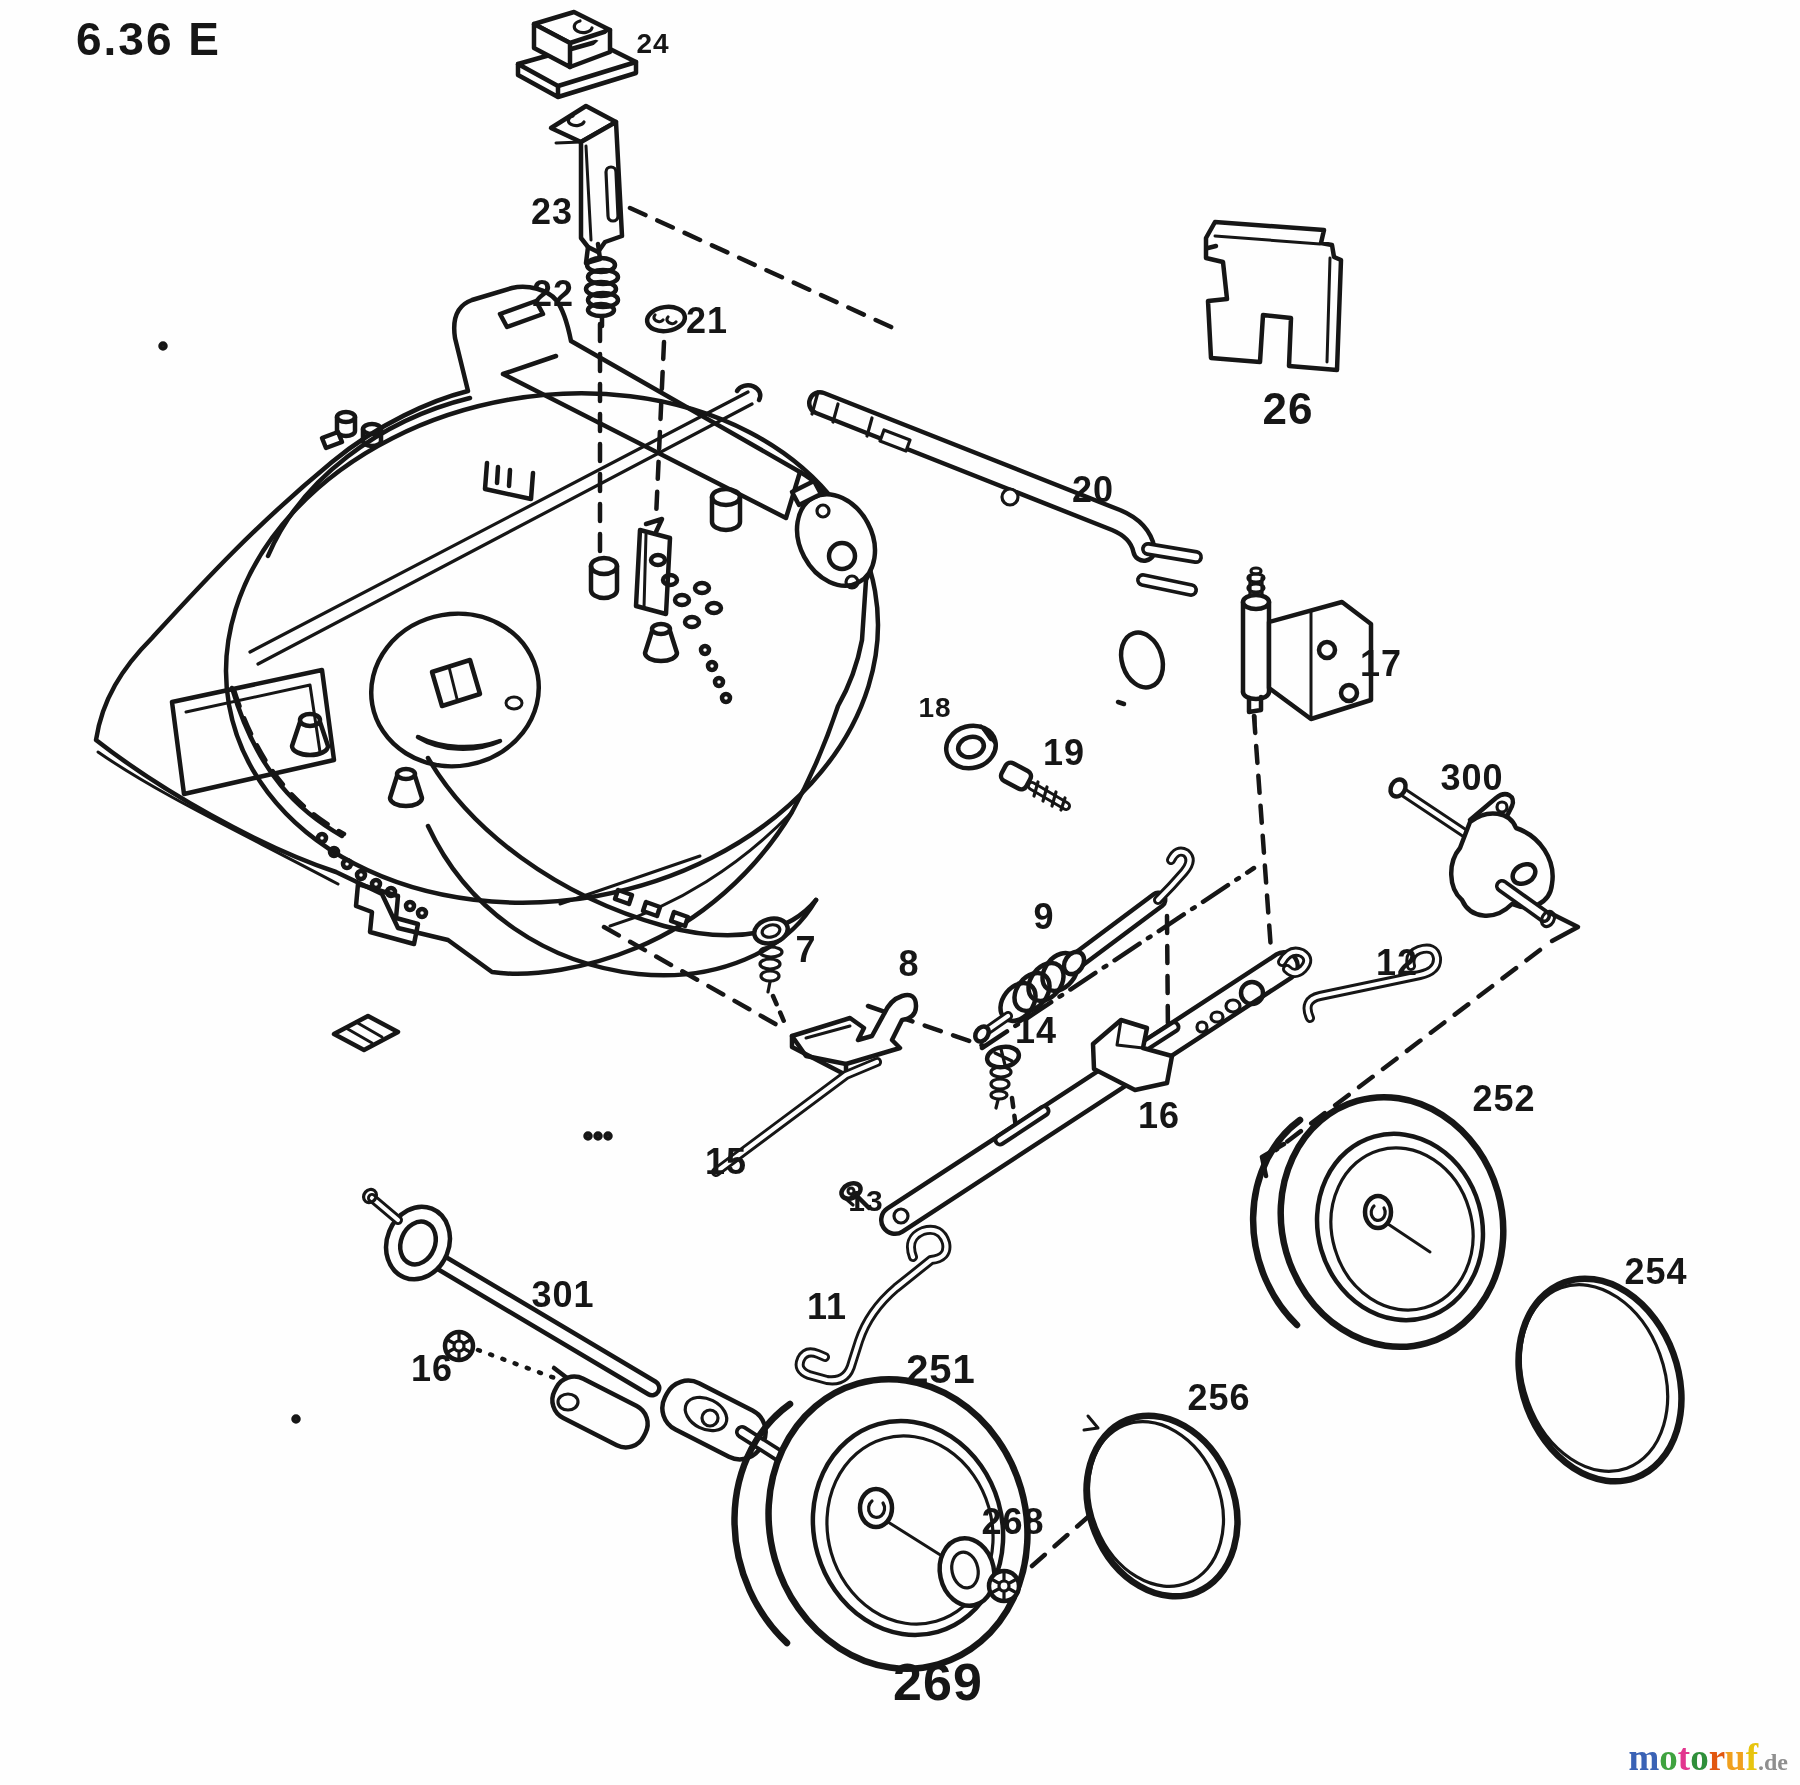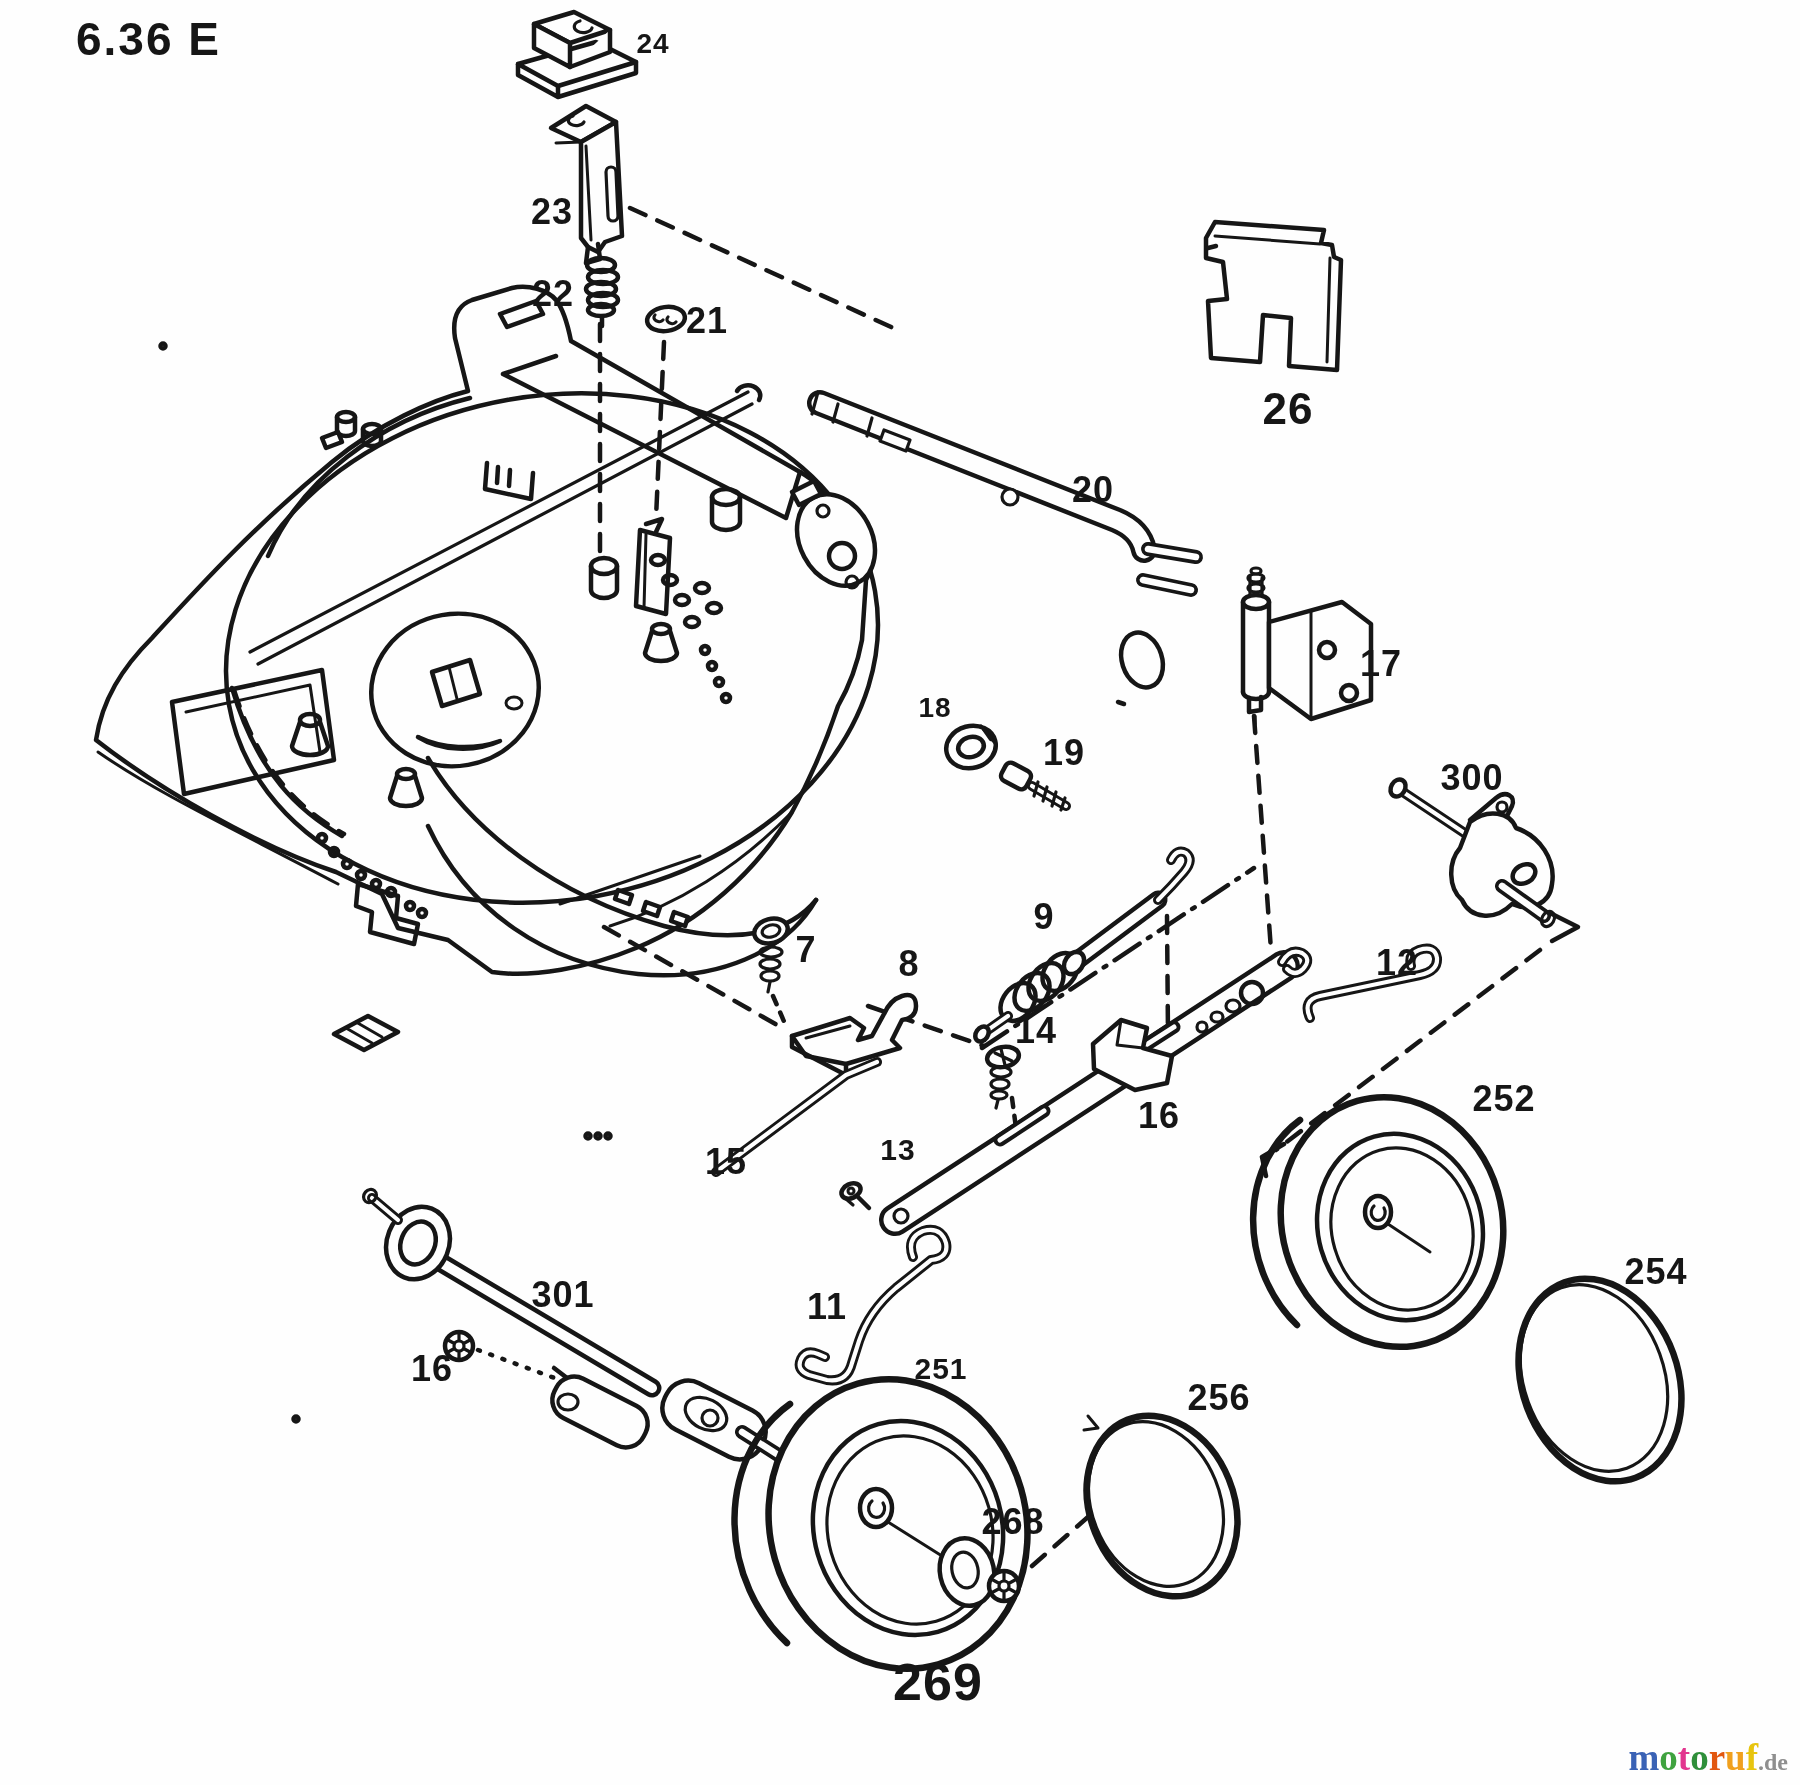--- a/index.html
+++ b/index.html
@@ -421,27 +421,27 @@
       <div class="part-label" style="left: 935px; top: 708px; font-size: 28px;">18</div>
       <div class="part-label" style="left: 1064px; top: 753px; font-size: 36px;">19</div>
       <div class="part-label" style="left: 1472px; top: 778px; font-size: 36px;">300</div>
       <div class="part-label" style="left: 806px; top: 950px; font-size: 36px;">7</div>
       <div class="part-label" style="left: 909px; top: 964px; font-size: 36px;">8</div>
       <div class="part-label" style="left: 1044px; top: 917px; font-size: 36px;">9</div>
       <div class="part-label" style="left: 1397px; top: 963px; font-size: 36px;">12</div>
       <div class="part-label" style="left: 1036px; top: 1031px; font-size: 36px;">14</div>
       <div class="part-label" style="left: 726px; top: 1162px; font-size: 36px;">15</div>
       <div class="part-label" style="left: 1159px; top: 1116px; font-size: 36px;">16</div>
-      <div class="part-label" style="left: 866px; top: 1150px; font-size: 30px; margin-left: 32px;">13</div>
+      <div class="part-label" style="left: 866px; top: 1201px; font-size: 30px;">13</div>
       <div class="part-label" style="left: 1504px; top: 1099px; font-size: 36px;">252</div>
       <div class="part-label" style="left: 1656px; top: 1272px; font-size: 36px;">254</div>
       <div class="part-label" style="left: 827px; top: 1307px; font-size: 36px; text-align: center;">11</div>
       <div class="part-label" style="left: 557px; top: 1295px; font-size: 36px; margin-left: 6px;">301</div>
       <div class="part-label" style="left: 432px; top: 1369px; font-size: 36px;">16</div>
       <div class="part-label" style="left: 1219px; top: 1398px; font-size: 36px;">256</div>
-      <div class="part-label" style="left: 941px; top: 1369px; font-size: 30px; text-align: right;">251</div>
+      <div class="part-label" style="left: 941px; top: 1369px; font-size: 40px; text-align: right;">251</div>
       <div class="part-label" style="left: 1013px; top: 1522px; font-size: 36px;">268</div>
       <div class="part-label" style="left: 938px; top: 1682px; font-size: 52px;">269</div>
     </div>
 
   <div class="watermark"><span><span style="color: rgb(58, 98, 181);">m</span><span style="color: rgb(63, 162, 63);">o</span><span style="color: rgb(226, 54, 143);">t</span><span style="color: rgb(47, 143, 58);">o</span><span style="color: rgb(226, 87, 15);">r</span><span style="color: rgb(240, 160, 30);">u</span><span style="color: rgb(231, 196, 14);">f</span></span><span class="wm-suffix">.de</span></div>
 
 </div>
 
 </body></html>

